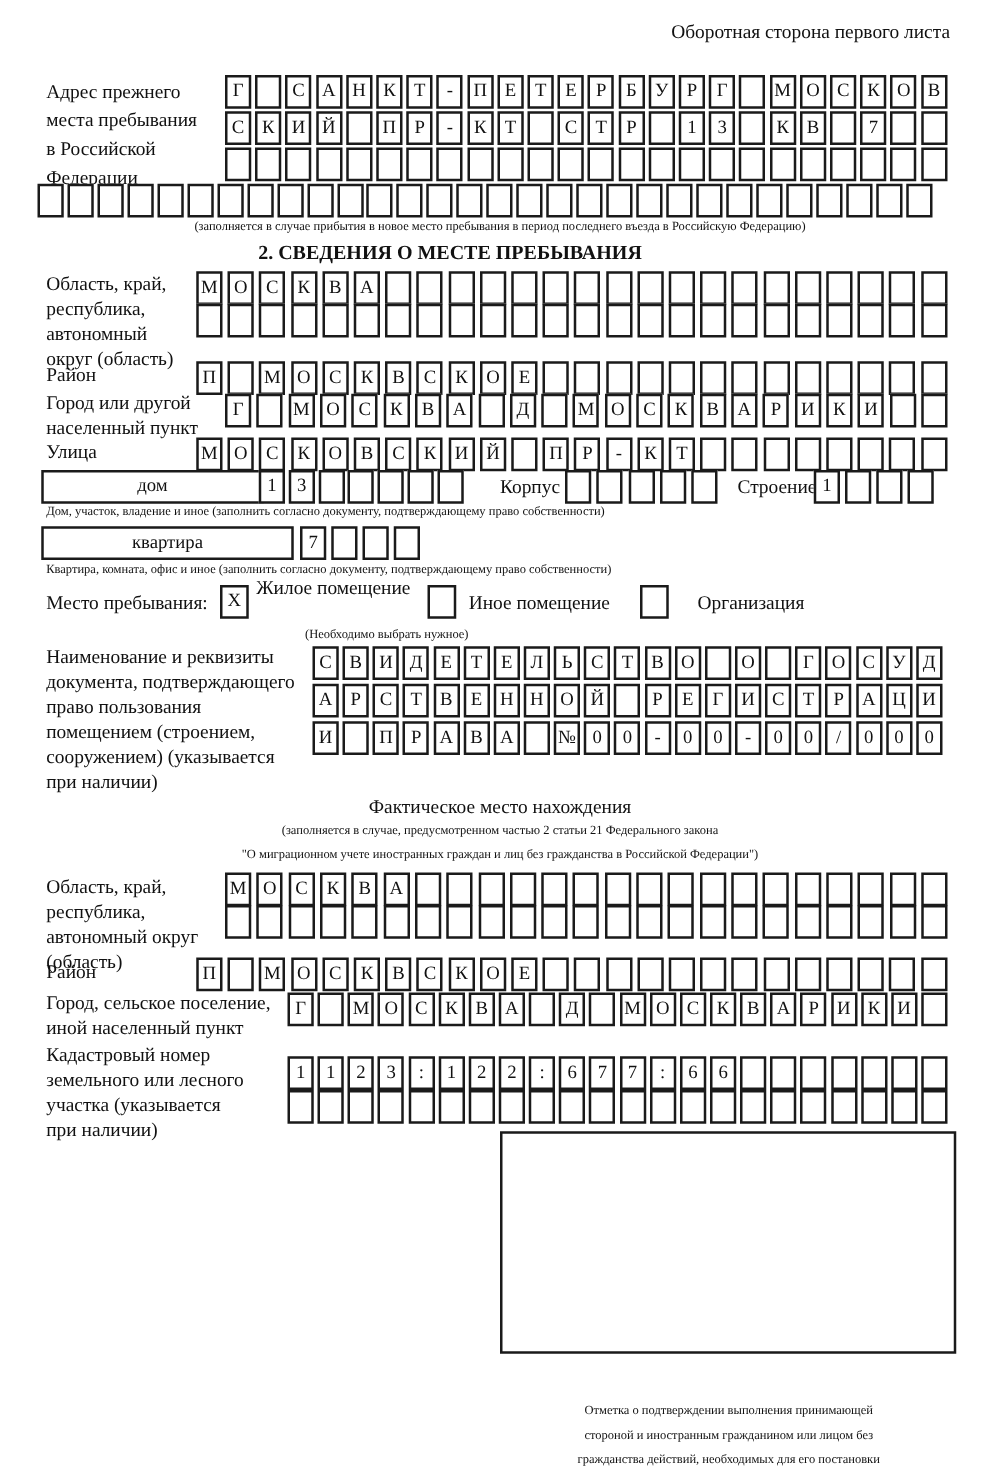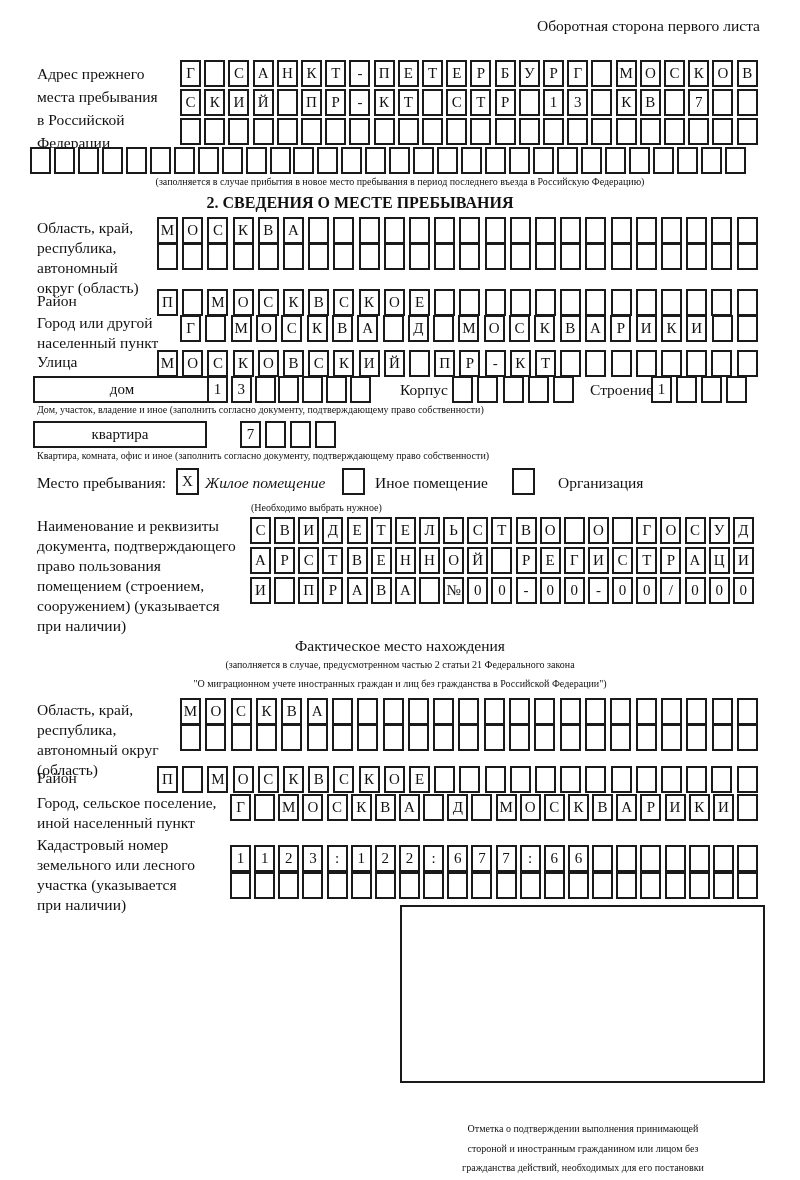--- a/index.html
+++ b/index.html
@@ -315,37 +315,37 @@
   </div>
 <div class="abs lbl" style="left:574px; top:380px;margin-left:16px;">Строение</div>
 <div class="abs grid" style="left:651px; top:376px; width:96px;">
     <div class="cell">1</div>
     <div class="cell"></div>
     <div class="cell"></div>
     <div class="cell"></div>
   </div>
 <div class="abs cap" style="left:37px; top:404px;">Дом, участок, владение и иное (заполнить согласно документу, подтверждающему право собственности)</div>
 
-<div class="abs rect" style="left:33px; top:421px; width:174px;">квартира</div>
+<div class="abs rect" style="left:33px; top:421px; width:202px;">квартира</div>
 <div class="abs grid" style="left:240px; top:421px; width:96px;">
     <div class="cell">7</div>
     <div class="cell"></div>
     <div class="cell"></div>
     <div class="cell"></div>
   </div>
 <div class="abs cap" style="left:37px; top:450px;">Квартира, комната, офис и иное (заполнить согласно документу, подтверждающему право собственности)</div>
 
 <div class="abs lbl" style="left:37px; top:473px;">Место пребывания:</div>
 <div class="abs chk" style="left:176px; top:468px;">X</div>
-<div class="abs lbl" style="left:205px; top:473px;font-style:italic;">Жилое помещение</div>
+<div class="abs lbl" style="left:205px; top:461px;">Жилое помещение</div>
 <div class="abs chk" style="left:342px; top:468px;"></div>
 <div class="abs lbl" style="left:375px; top:473px;">Иное помещение</div>
 <div class="abs chk" style="left:512px; top:468px;"></div>
 <div class="abs lbl" style="left:558px; top:473px;">Организация</div>
-<div class="abs cap" style="left:244px; top:502px;margin-left:7px;">(Необходимо выбрать нужное)</div>
+<div class="abs cap" style="left:244px; top:502px;">(Необходимо выбрать нужное)</div>
 
 <div class="abs lbl" style="left:37px; top:516px;">Наименование и реквизиты
 документа, подтверждающего
 право пользования
 помещением (строением,
 сооружением) (указывается
 при наличии)</div>
 <div class="abs grid" style="left:250px; top:517px; width:504px;">
     <div class="cell">С</div>
     <div class="cell">В</div>

